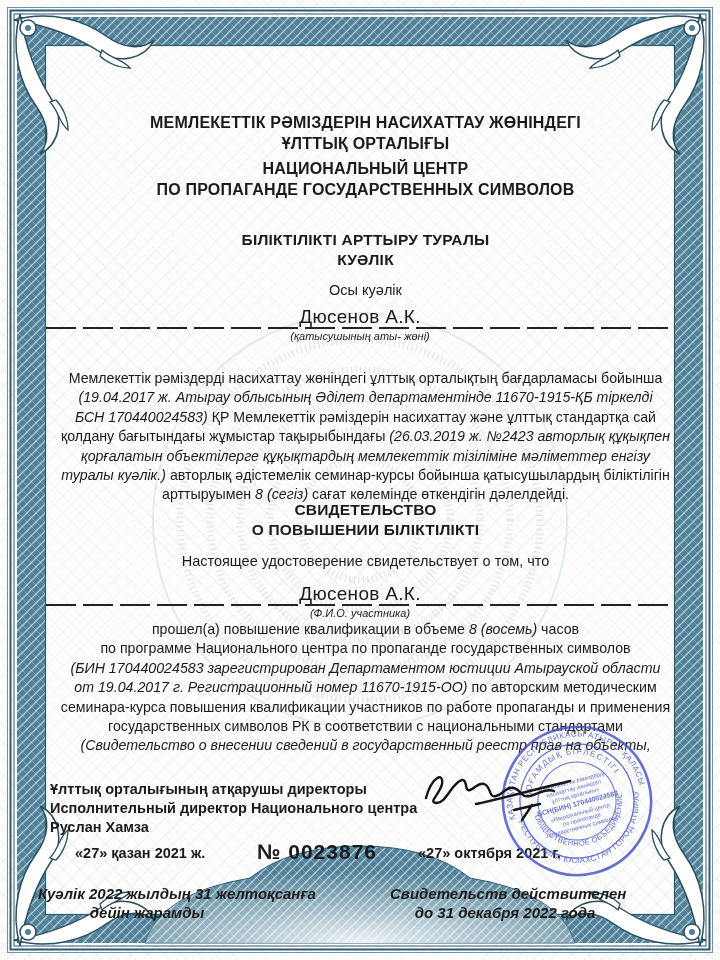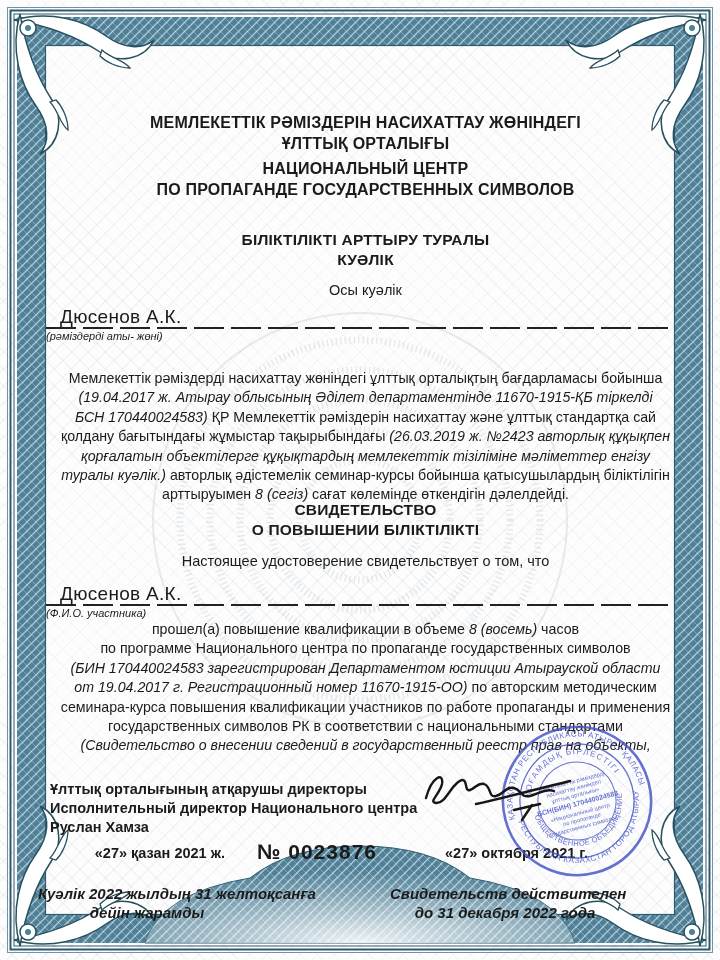--- a/index.html
+++ b/index.html
@@ -18,27 +18,27 @@
   .content{position:absolute;inset:0;z-index:3;}
   .abs{position:absolute;}
   .ctr{left:0;right:0;text-align:center;padding-left:11px;}
   .b{font-weight:bold;}
   .it{font-style:italic;}
   .hdr{font-size:16px;line-height:21px;letter-spacing:.2px;}
   .sect-title{font-size:15.5px;line-height:20px;letter-spacing:.2px;}
   .intro{font-size:14.5px;}
   .bodytxt{font-size:14.2px;line-height:19.4px;}
   .bodytxt .ln{white-space:nowrap;text-align:center;}
-  .name-wrap{position:absolute;left:46px;right:46px;}
+  .name-wrap{position:absolute;left:46px;right:46px;text-align:center;}
   .name-text{font-size:19px;letter-spacing:.3px;display:inline-block;padding:0 14px 1px;}
   .rule{height:2px;margin-top:-2px;
     background:repeating-linear-gradient(90deg,#222 0 30px, rgba(0,0,0,0) 30px 37px);}
   .caption{font-size:11px;font-style:italic;margin-top:1px;color:#222;}
   .sign-block{left:50px;top:780px;font-size:14.5px;line-height:19px;font-weight:bold;}
-  .date{font-size:14.5px;font-weight:bold;white-space:nowrap;text-align:right;}
+  .date{font-size:14.5px;font-weight:bold;white-space:nowrap;text-align:left;}
   .cert-number{font-size:21px;font-weight:bold;letter-spacing:1px;text-align:center;white-space:nowrap;}
   .validity{font-size:15px;line-height:19px;font-weight:bold;font-style:italic;text-align:center;white-space:nowrap;}
   svg.stamp{position:absolute;left:498px;top:722px;z-index:4;}
   svg.signature{position:absolute;left:418px;top:768px;z-index:5;}
 </style>
 </head>
 <body>
 
 <div class="lattice"></div>
 
@@ -105,21 +105,21 @@
   <div class="abs ctr sect-title b" style="top:230px">
     <div>БІЛІКТІЛІКТІ АРТТЫРУ ТУРАЛЫ</div>
     <div>КУӘЛІК</div>
   </div>
 
   <div class="abs ctr intro" style="top:282px">Осы куәлік</div>
 
   <div class="name-wrap" style="top:306px">
     <span class="name-text">Дюсенов А.К.</span>
     <div class="rule"></div>
-    <div class="caption">(рәміздерді аты- жөні)</div>
+    <div class="caption">(қатысушының аты- жөні)</div>
   </div>
 
   <div class="abs ctr bodytxt" style="top:369px">
     <div class="ln"><span>Мемлекеттік рәміздерді насихаттау жөніндегі ұлттық орталықтың бағдарламасы бойынша</span></div>
     <div class="ln"><span class="it">(19.04.2017 ж. Атырау облысының Әділет департаментінде 11670-1915-ҚБ тіркелді</span></div>
     <div class="ln"><span class="it">БСН 170440024583)</span><span> ҚР Мемлекеттік рәміздерін насихаттау және ұлттық стандартқа сай</span></div>
     <div class="ln"><span>қолдану бағытындағы жұмыстар тақырыбындағы </span><span class="it"> (26.03.2019 ж. №2423 авторлық құқықпен</span></div>
     <div class="ln"><span class="it">қорғалатын объектілерге құқықтардың мемлекеттік тізіліміне мәліметтер енгізу</span></div>
     <div class="ln"><span class="it">туралы куәлік.)</span><span> авторлық әдістемелік семинар-курсы бойынша қатысушылардың біліктілігін</span></div>
     <div class="ln"><span>арттыруымен </span><span class="it">8 (сегіз)</span><span> сағат көлемінде өткендігін дәлелдейді.</span></div>

